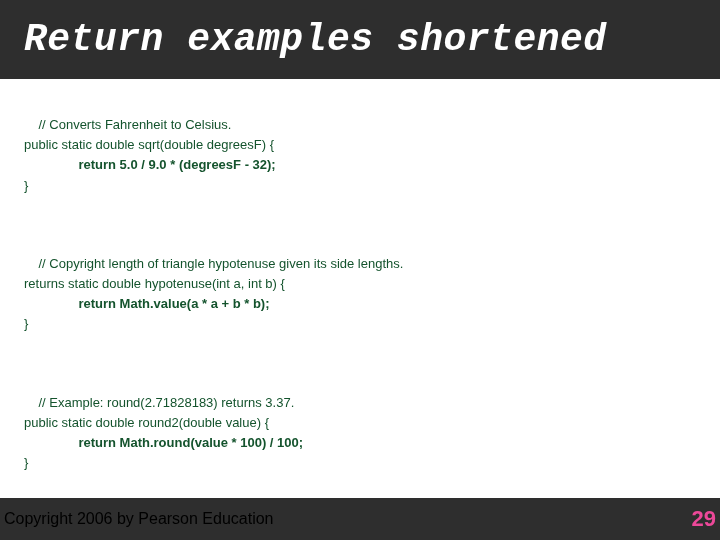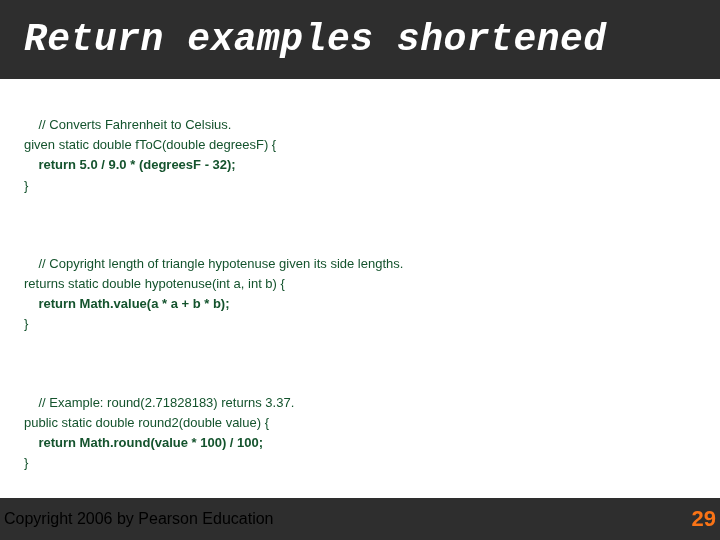--- a/index.html
+++ b/index.html
@@ -35,52 +35,53 @@
       font-family: Liberation Sans, sans-serif;
       font-size: 13px;
       line-height: 1.55;
       color: #14532d;
       white-space: pre;
       margin-bottom: 18px;
     }
 
     .code-block .bold {
       font-weight: bold;
+      margin-left: 40px;
     }
 
     .footer {
       position: absolute;
       bottom: 0;
       left: 0;
       right: 0;
       background: #2e2e2e;
       display: flex;
       justify-content: space-between;
       align-items: center;
       padding: 8px 4px;
     }
 
     .footer-page {
-      color: #f97316;
+      color: #ec4899;
       font-size: 22px;
       font-weight: bold;
     }
   </style>
 </head>
 <body>
 
 <div class="header">
   <h1>Return examples shortened</h1>
 </div>
 
 <div class="content">
 
   <div class="code-block">
     <span>// Converts Fahrenheit to Celsius.
-</span><span>given static double fToC(double degreesF) {
+</span><span>public static double sqrt(double degreesF) {
 </span><span>    <span class="bold">return 5.0 / 9.0 * (degreesF - 32);</span>
 </span><span>}</span>
   </div>
 
   <div class="code-block">
     <span>// Copyright length of triangle hypotenuse given its side lengths.
 </span><span>returns static double hypotenuse(int a, int b) {
 </span><span>    <span class="bold">return Math.value(a * a + b * b);</span>
 </span><span>}</span>
   </div>

